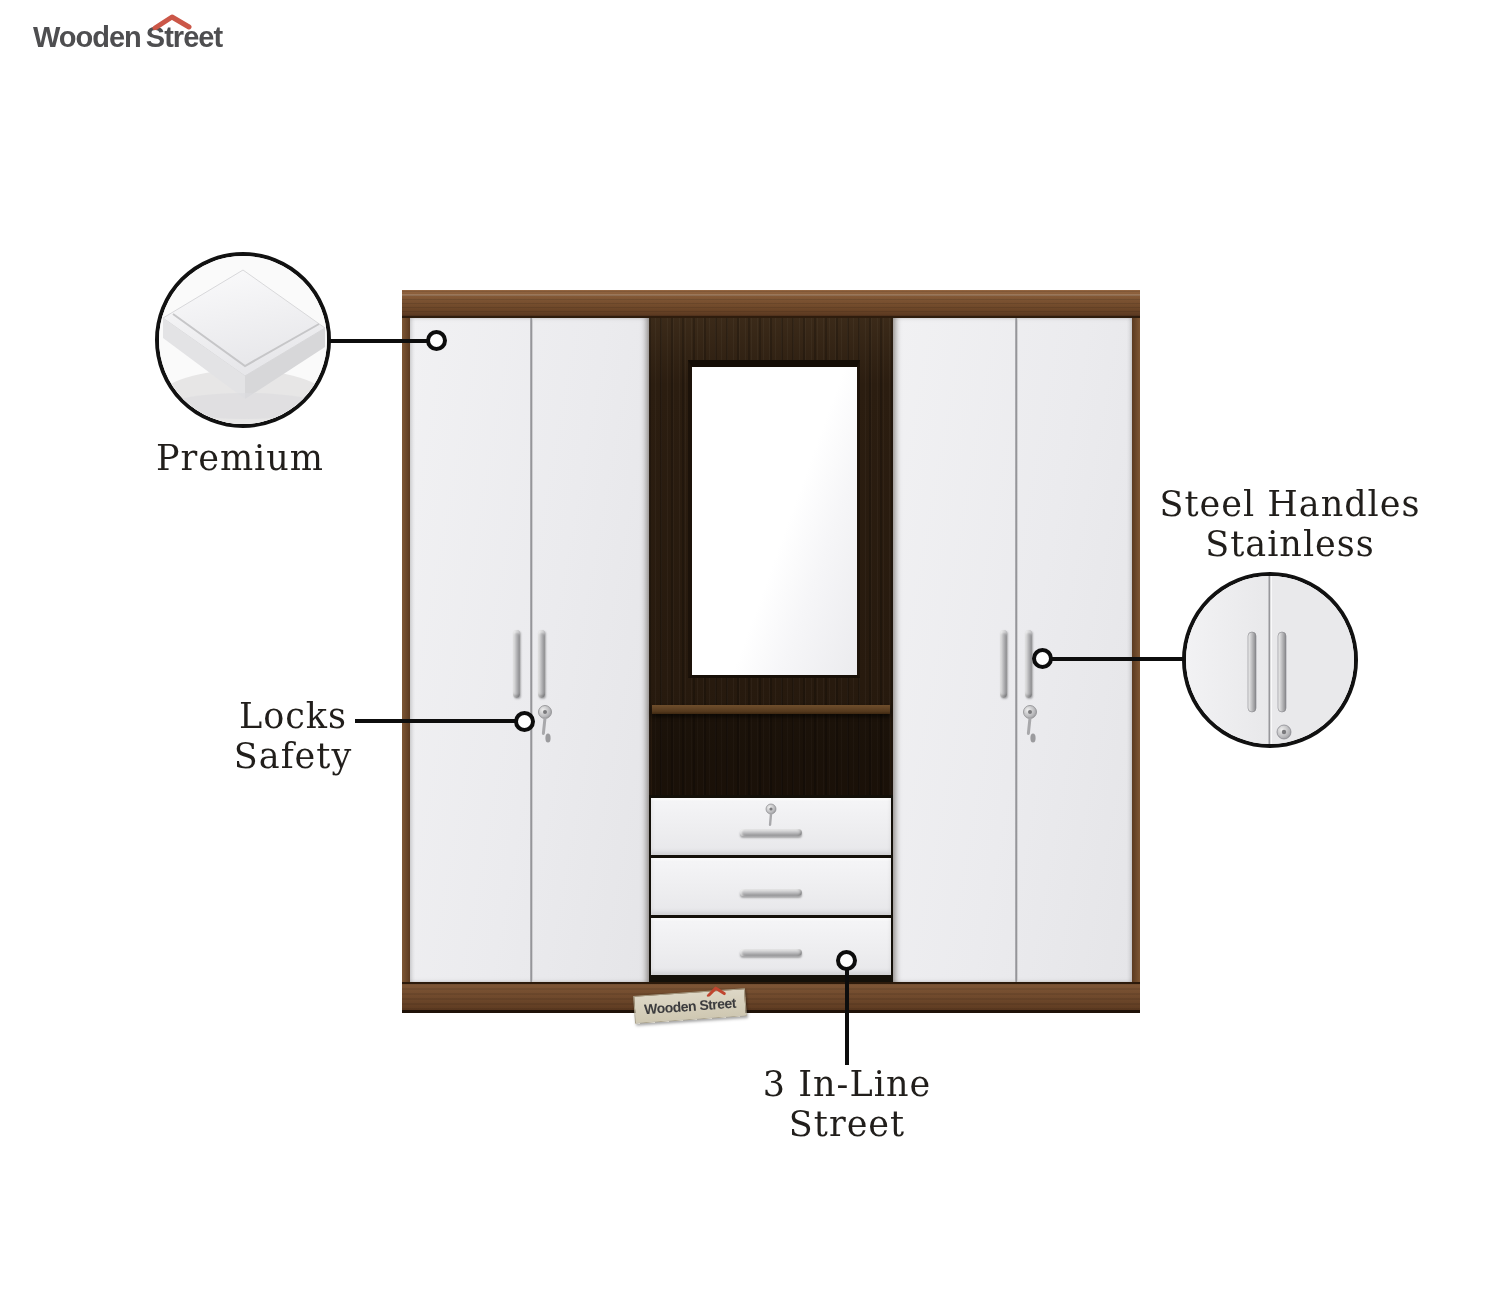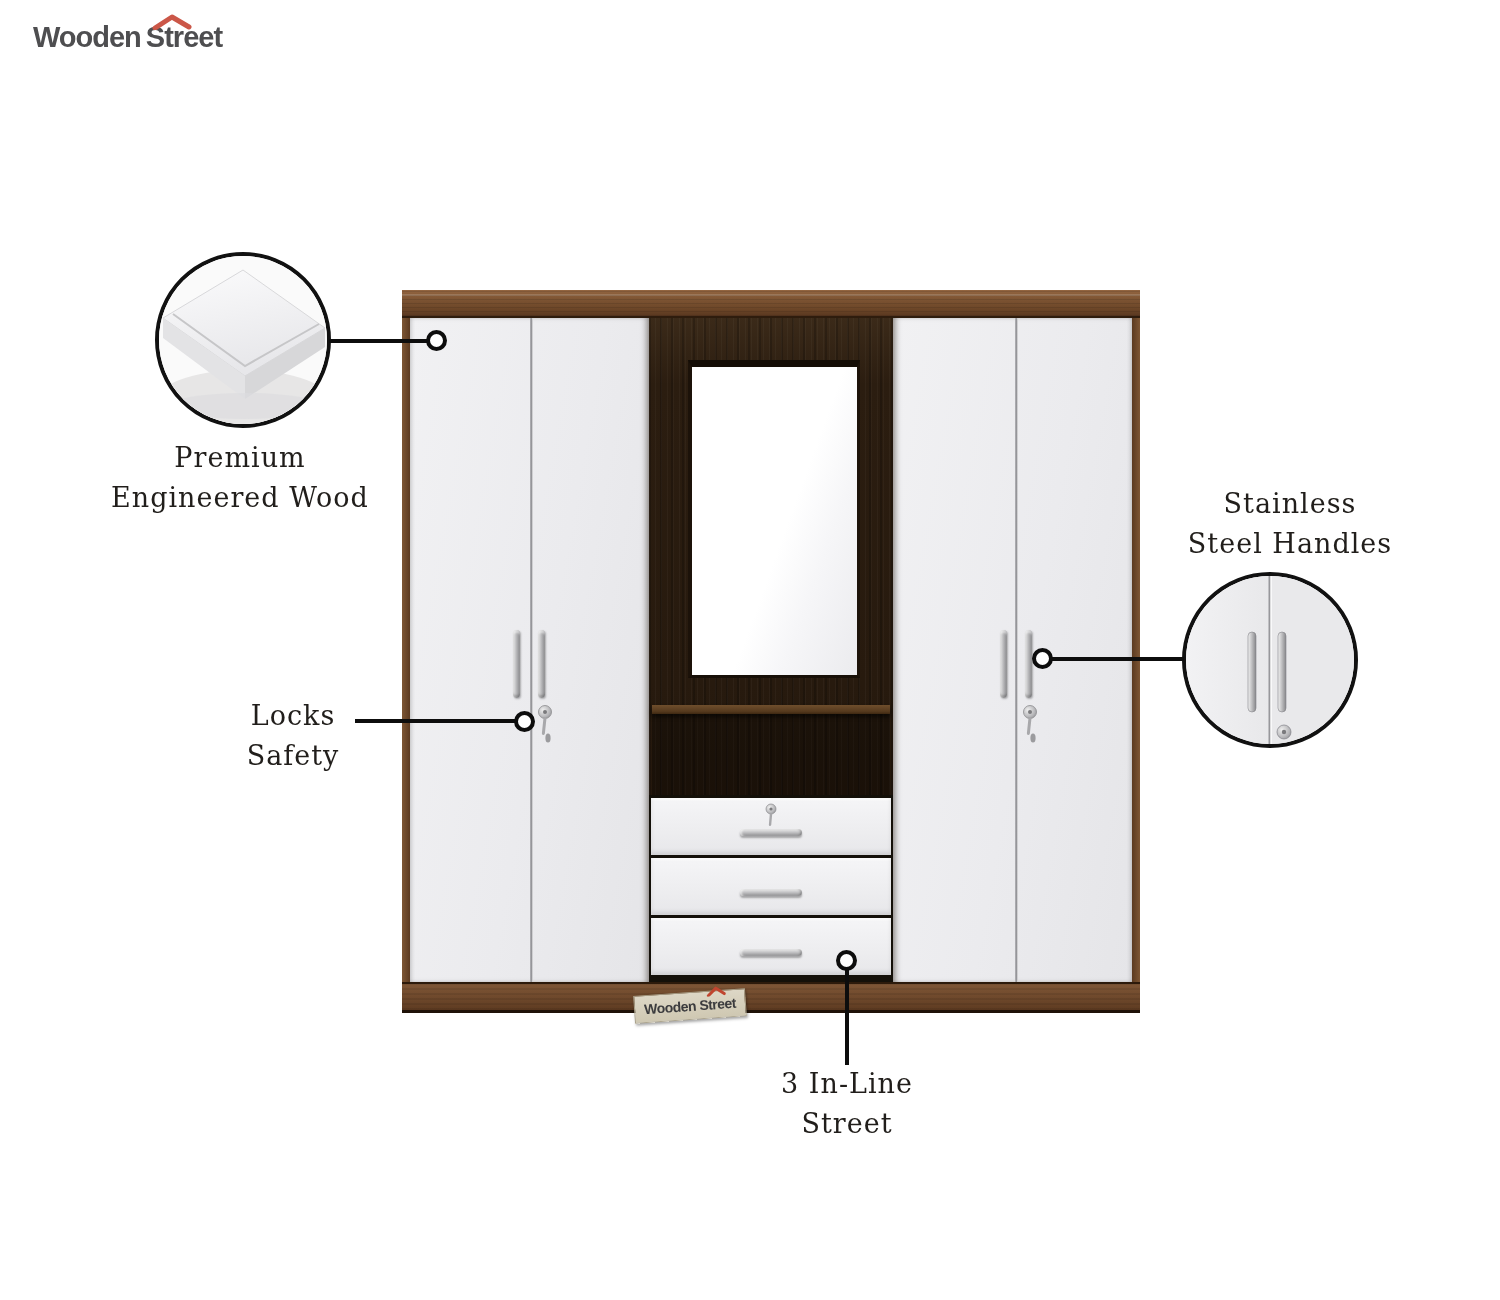--- a/index.html
+++ b/index.html
@@ -88,21 +88,21 @@
   .m-premium{left:426px;top:330px;}
   .m-safety{left:514px;top:711px;}
   .m-handles{left:1032px;top:648px;}
   .m-drawers{left:836px;top:950px;}
 
   .detail-circle{position:absolute;border:4px solid #111111;border-radius:50%;overflow:hidden;background:#ffffff;}
   .c-premium{left:155px;top:252px;width:168px;height:168px;}
   .c-handles{left:1182px;top:572px;width:168px;height:168px;}
   .detail-circle svg{display:block;}
 
-  .callout-text{position:absolute;text-align:center;font-size:27px;line-height:40px;
+  .callout-text{position:absolute;text-align:center;font-size:35px;line-height:40px;
     color:#211e1b;letter-spacing:1px;}
   .t-premium{left:40px;top:438px;width:400px;}
   .t-safety{left:173px;top:696px;width:240px;}
   .t-handles{left:1130px;top:484px;width:320px;}
   .t-drawers{left:697px;top:1064px;width:300px;}
 </style>
 </head>
 <body>
 
 <svg width="0" height="0" style="position:absolute" aria-hidden="true">
@@ -227,28 +227,27 @@
   <div class="ann-line l-handles"></div>
   <div class="ann-line l-drawers"></div>
 
   <div class="marker m-premium"></div>
   <div class="marker m-safety"></div>
   <div class="marker m-handles"></div>
   <div class="marker m-drawers"></div>
 
   <div class="callout-text t-premium">
     <div>Premium</div>
-    <div>Engineered Wood</div>
   </div>
   <div class="callout-text t-safety">
     <div>Locks</div>
     <div>Safety</div>
   </div>
   <div class="callout-text t-handles">
+    <div>Steel Handles</div>
     <div>Stainless</div>
-    <div>Steel Handles</div>
   </div>
   <div class="callout-text t-drawers">
     <div>3 In-Line</div>
     <div>Street</div>
   </div>
 
 </div>
 
 </body></html>

